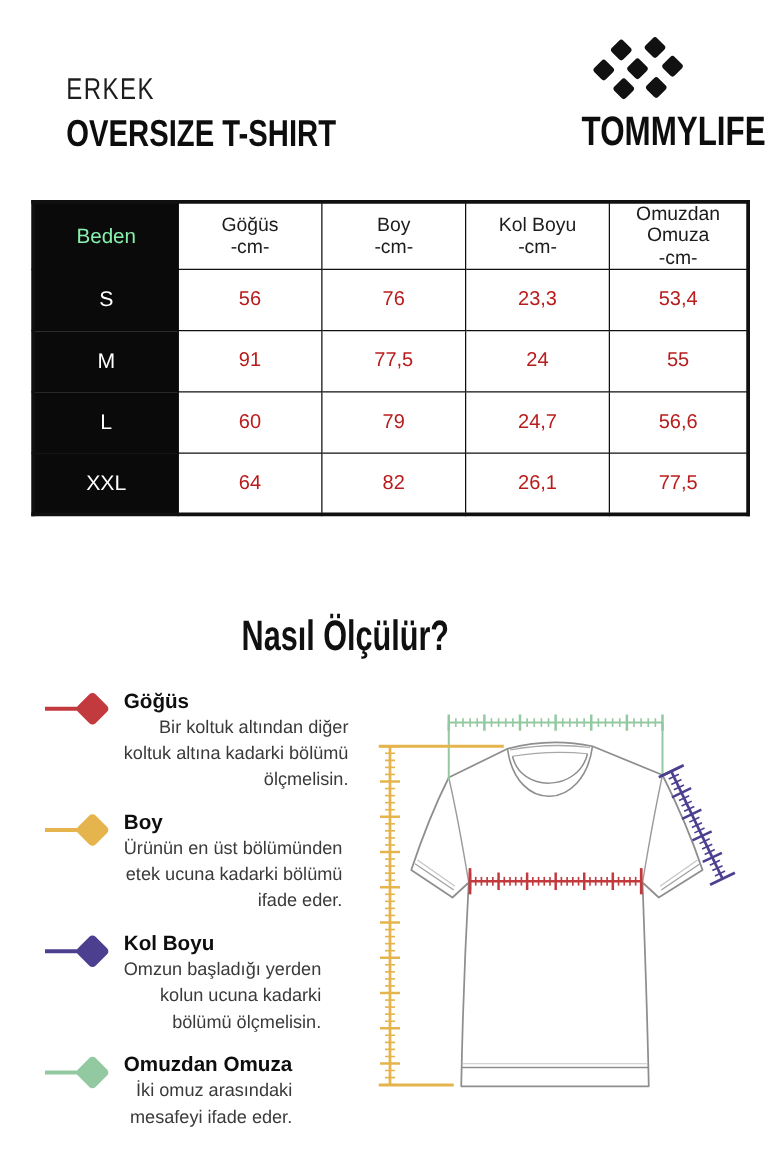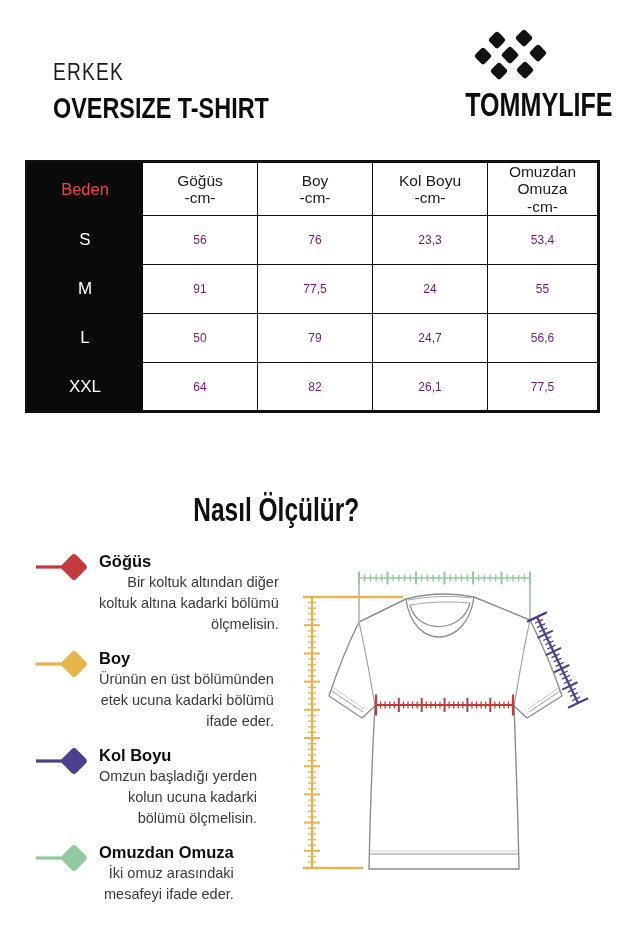--- a/index.html
+++ b/index.html
@@ -20,24 +20,24 @@
 
   
   table.size-table{position:absolute;left:25px;top:160px;width:572px;
         border-collapse:collapse;table-layout:fixed;border:3px solid #101010;}
   .size-table th,.size-table td{border:1.5px solid #101010;text-align:center;
         vertical-align:middle;padding:0 6px;}
   .size-table thead tr{height:52px;}
   .size-table tbody tr{height:49px;}
   .size-table .dark{background:#0a0a0a;color:#ffffff;border-color:#0a0a0a;}
   .size-table thead th{font-size:15.5px;font-weight:400;line-height:1.12;color:#1c1c1c;}
-  .size-table thead th.dark{font-size:16.5px;color:#ef4444;}
+  .size-table thead th.dark{font-size:16.5px;color:#86efac;}
   .th-label{display:block;}
   .th-unit{display:block;}
-  .size-table td{font-size:12px;color:#701a75;}
+  .size-table td{font-size:16px;color:#b91c1c;}
   .size-table tbody .dark{font-size:17px;}
 
   
   .measure-title-wrap{position:absolute;left:0;top:490px;width:552px;text-align:center;}
   .measure-title{font-size:34px;font-weight:600;color:#101010;transform:scaleX(0.72);
                  transform-origin:50% 50%;}
 
   .legend{position:absolute;left:35px;top:550px;width:268px;}
   .legend-item{display:flex;align-items:flex-start;margin-bottom:12px;}
   .li-icon{flex:0 0 auto;margin-top:0;}
@@ -111,21 +111,21 @@
       </tr>
       <tr>
         <td class="dark">M</td>
         <td>91</td>
         <td>77,5</td>
         <td>24</td>
         <td>55</td>
       </tr>
       <tr>
         <td class="dark">L</td>
-        <td>50</td>
+        <td>60</td>
         <td>79</td>
         <td>24,7</td>
         <td>56,6</td>
       </tr>
       <tr>
         <td class="dark">XXL</td>
         <td>64</td>
         <td>82</td>
         <td>26,1</td>
         <td>77,5</td>

